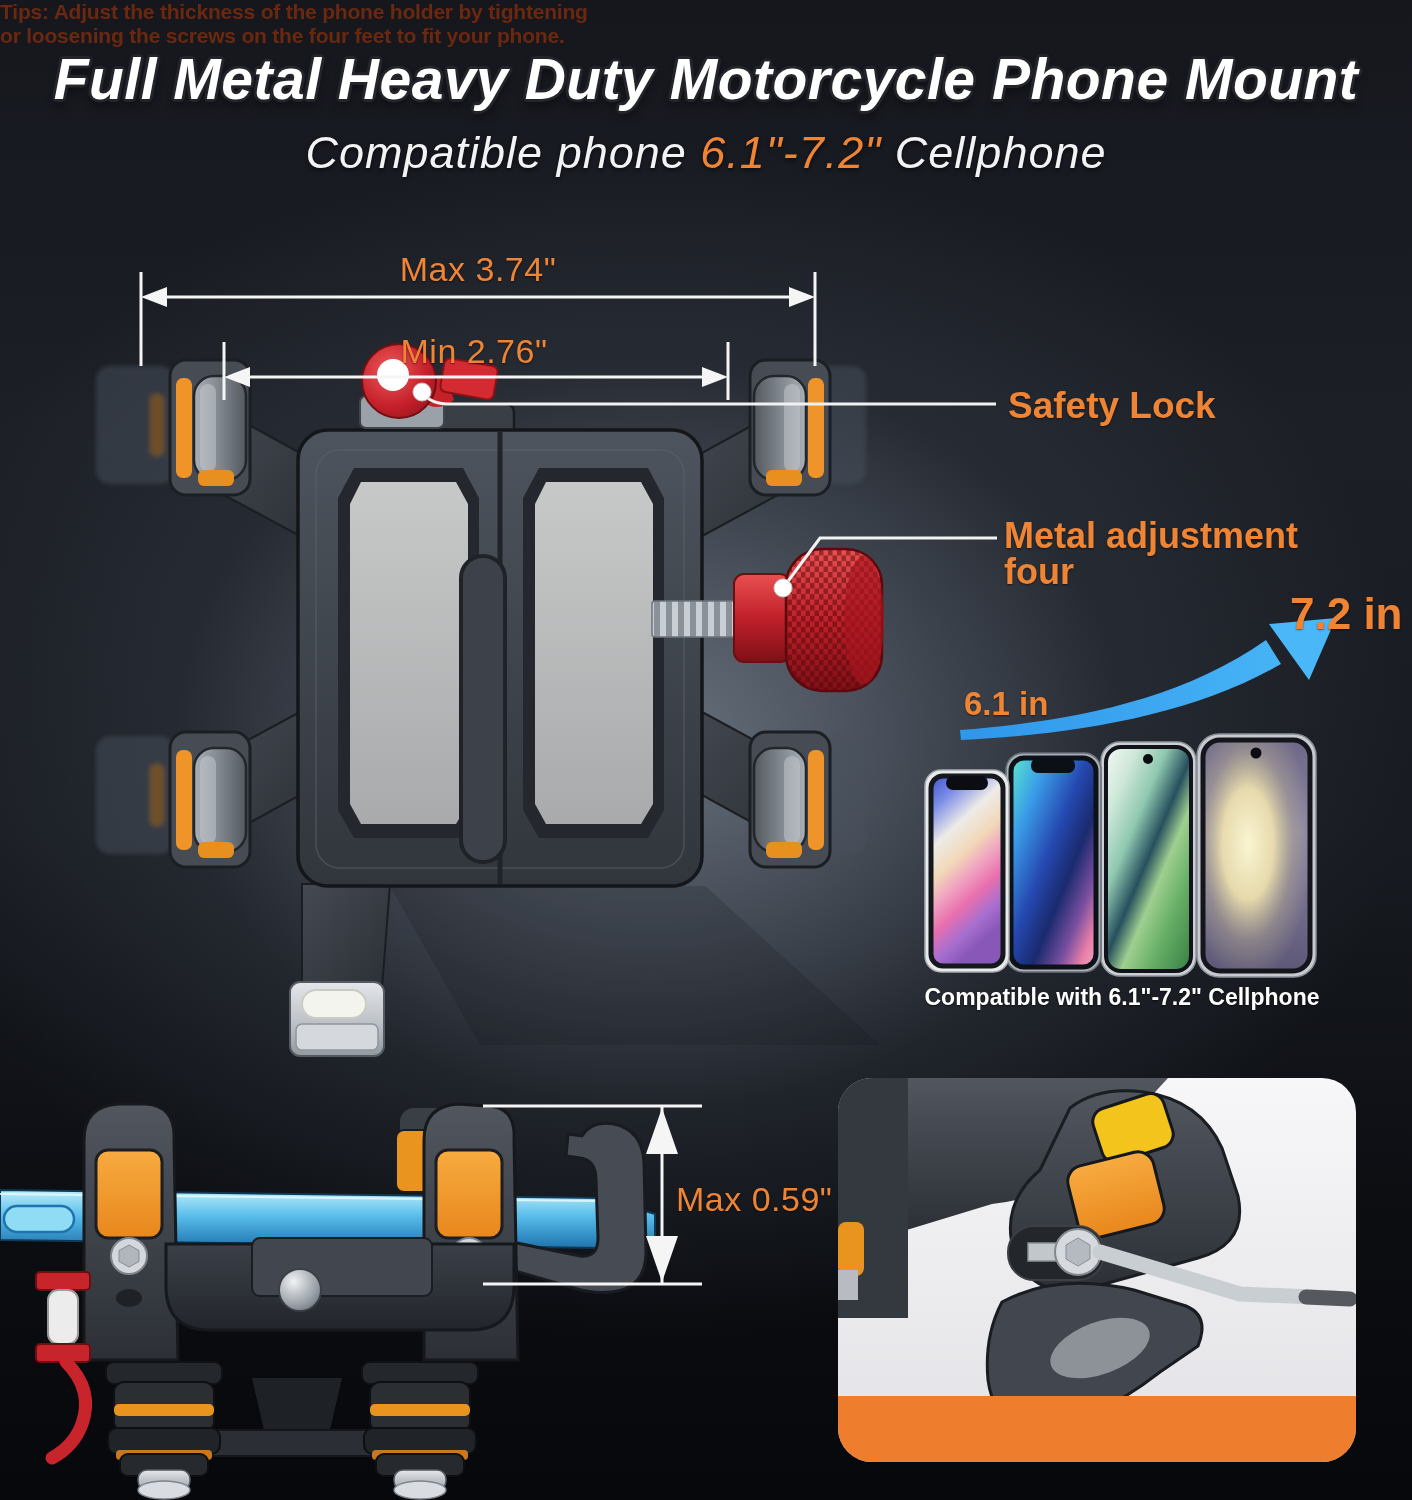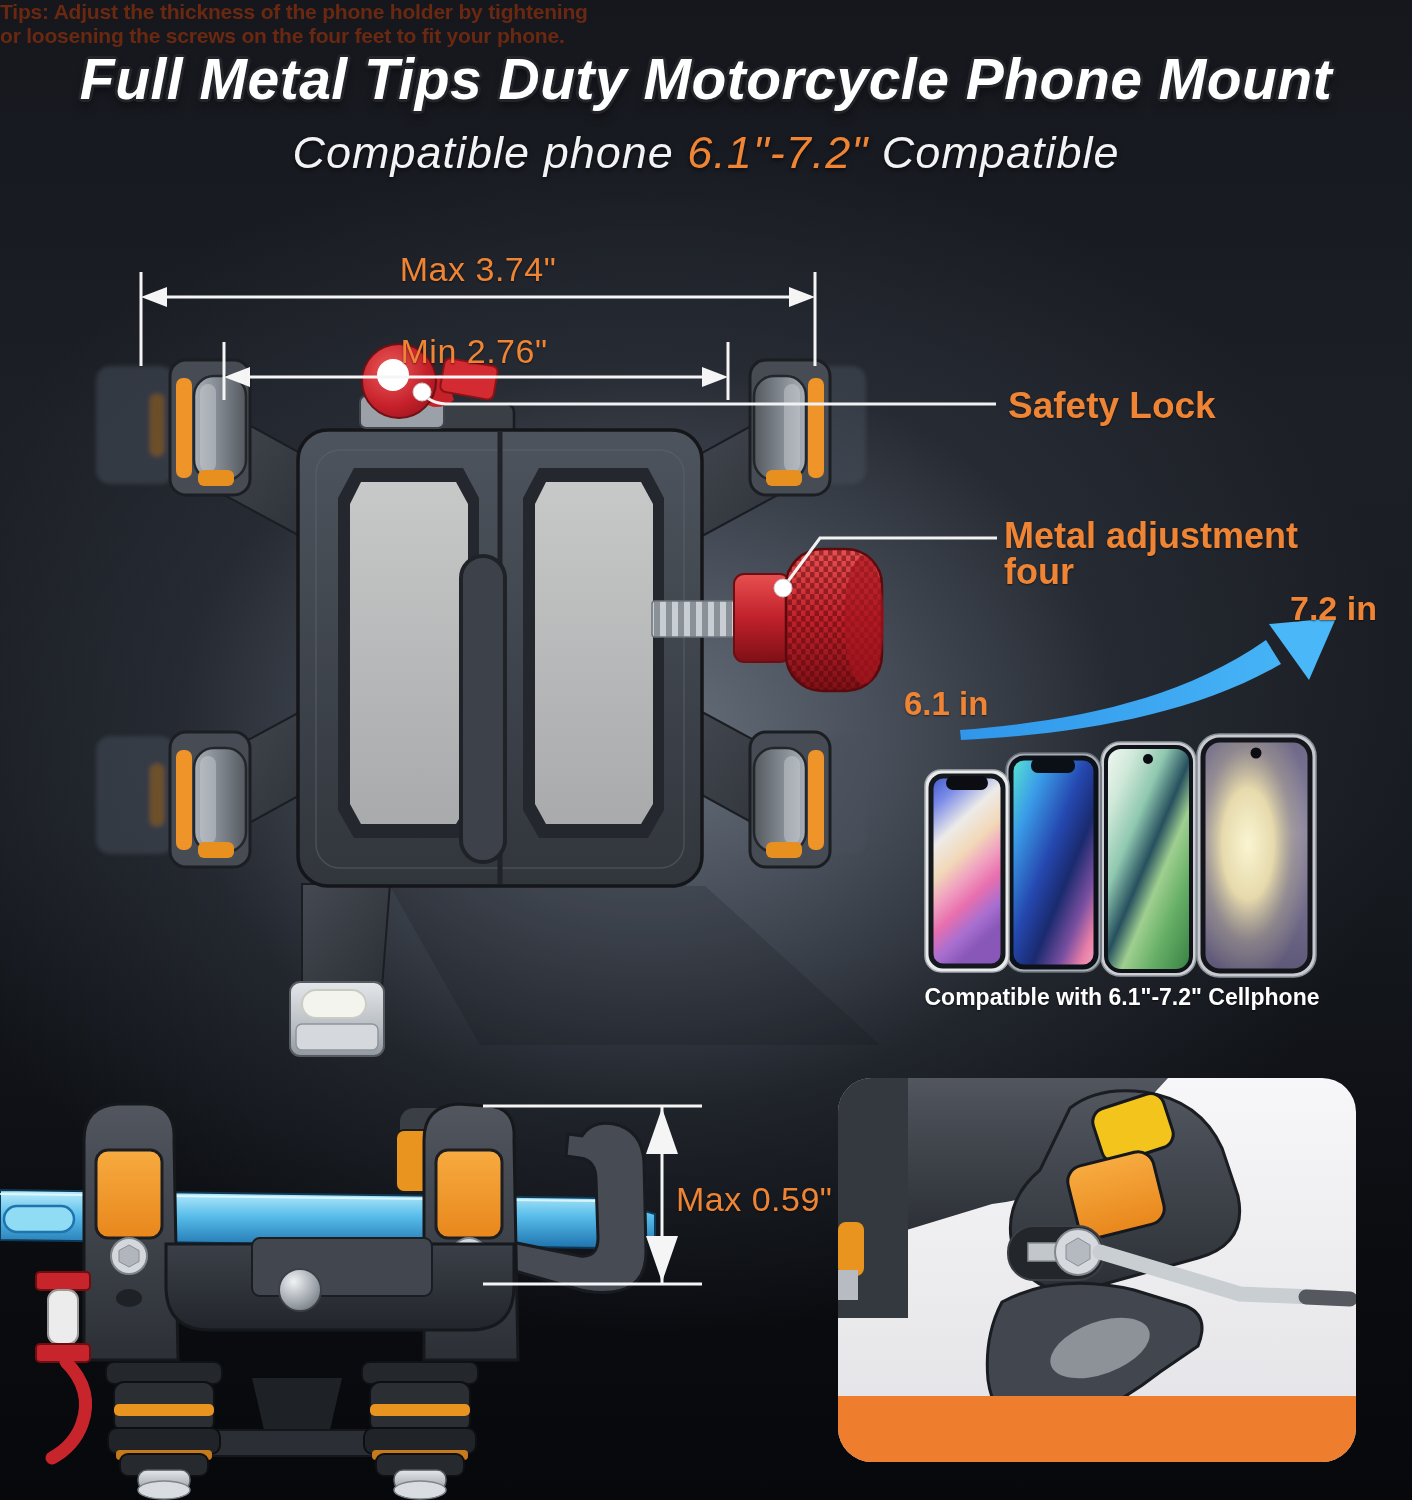--- a/index.html
+++ b/index.html
@@ -25,22 +25,22 @@
     text-shadow:0 2px 4px rgba(0,0,0,.6);
   }
   #subtitle .hl{color:#ef8534;}
   .orange-dim{color:#ef8534;font-size:34px;letter-spacing:.5px;text-shadow:0 1px 2px rgba(0,0,0,.5);}
   .orange-label{color:#ef8534;font-weight:bold;text-shadow:0 1px 2px rgba(0,0,0,.5);}
   #dim-max{left:478px;top:250px;transform:translateX(-50%);}
   #dim-min{left:474px;top:332px;transform:translateX(-50%);}
   #lbl-safety{left:1008px;top:385px;font-size:37px;}
   #lbl-knob1{left:1004px;top:515px;font-size:36px;}
   #lbl-knob2{left:1004px;top:551px;font-size:36px;}
-  #lbl-61{left:904px;top:685px;font-size:33px;}
-  #lbl-72{left:1290px;top:589px;font-size:34px;}
+  #lbl-61{left:964px;top:685px;font-size:33px;}
+  #lbl-72{left:1290px;top:589px;font-size:44px;}
   #caption{left:1122px;top:984px;transform:translateX(-50%);font-size:23px;font-weight:bold;color:#ffffff;text-shadow:0 1px 2px rgba(0,0,0,.6);}
   #dim-thick{left:676px;top:1180px;}
   #tips{left:862px;top:1401px;width:486px;font-size:21px;font-weight:bold;color:#6b2810;line-height:24px;letter-spacing:-0.2px;white-space:nowrap;}
   svg{position:absolute;left:0;top:0;}
 </style>
 </head>
 <body>
 
 <div id="canvas">
 
@@ -346,22 +346,22 @@
       <polygon points="1078,1238 1090,1245 1090,1259 1078,1266 1066,1259 1066,1245" fill="#b4bac0" stroke="#8a9097" stroke-width="1"></polygon>
       <path d="M1100,1252 L1240,1294 L1336,1298" fill="none" stroke="#c9ced3" stroke-width="15" stroke-linejoin="round" stroke-linecap="round"></path>
       <line x1="1306" y1="1297" x2="1350" y2="1299" stroke="#55585e" stroke-width="15" stroke-linecap="round"></line>
       <path d="M1002,1302 Q1058,1272 1134,1290 L1186,1306 Q1210,1316 1198,1346 L1160,1372 Q1088,1428 1030,1428 Q994,1424 988,1380 Q984,1336 1002,1302 Z" fill="#42474f" stroke="#191c20" stroke-width="3"></path>
       <ellipse cx="1100" cy="1348" rx="52" ry="26" fill="#8c9298" transform="rotate(-20 1100 1348)"></ellipse>
       <rect x="838" y="1396" width="518" height="66" fill="#ee7d2d"></rect>
     </g>
   </g>
 </svg>
 
-<div class="txt" id="title">Full Metal Tips Duty Motorcycle Phone Mount</div>
-<div class="txt" id="subtitle"><span>Compatible phone </span><span class="hl">6.1"-7.2"</span><span> Compatible</span></div>
+<div class="txt" id="title">Full Metal Heavy Duty Motorcycle Phone Mount</div>
+<div class="txt" id="subtitle"><span>Compatible phone </span><span class="hl">6.1"-7.2"</span><span> Cellphone</span></div>
 
 <div class="txt orange-dim" id="dim-max">Max 3.74"</div>
 <div class="txt orange-dim" id="dim-min">Min 2.76"</div>
 
 <div class="txt orange-label" id="lbl-safety">Safety Lock</div>
 <div class="txt orange-label" id="lbl-knob1">Metal adjustment</div>
 <div class="txt orange-label" id="lbl-knob2">four</div>
 
 <div class="txt orange-label" id="lbl-61">6.1 in</div>
 <div class="txt orange-label" id="lbl-72">7.2 in</div>

